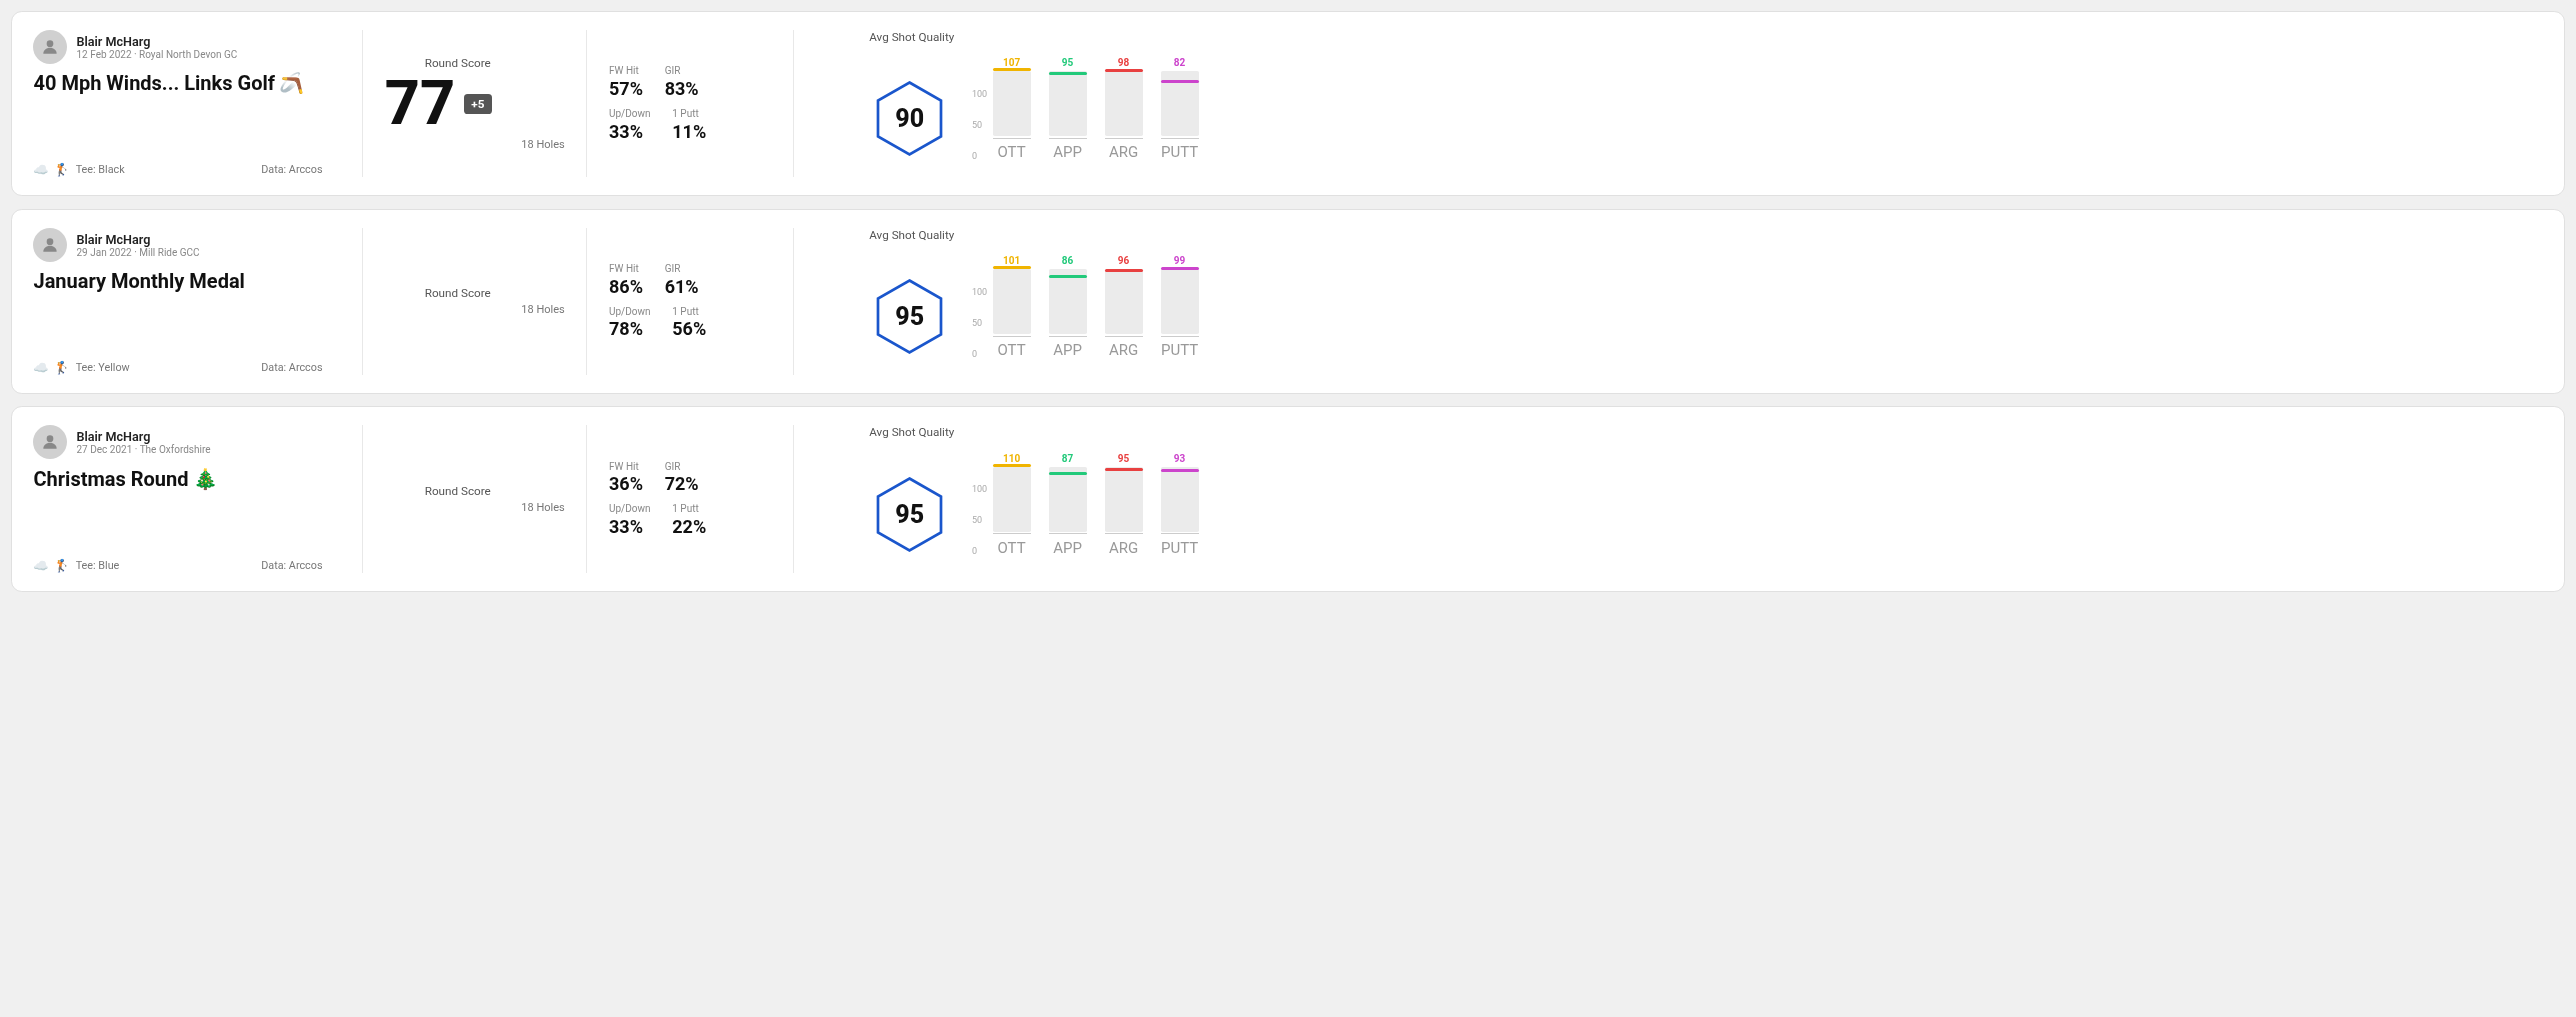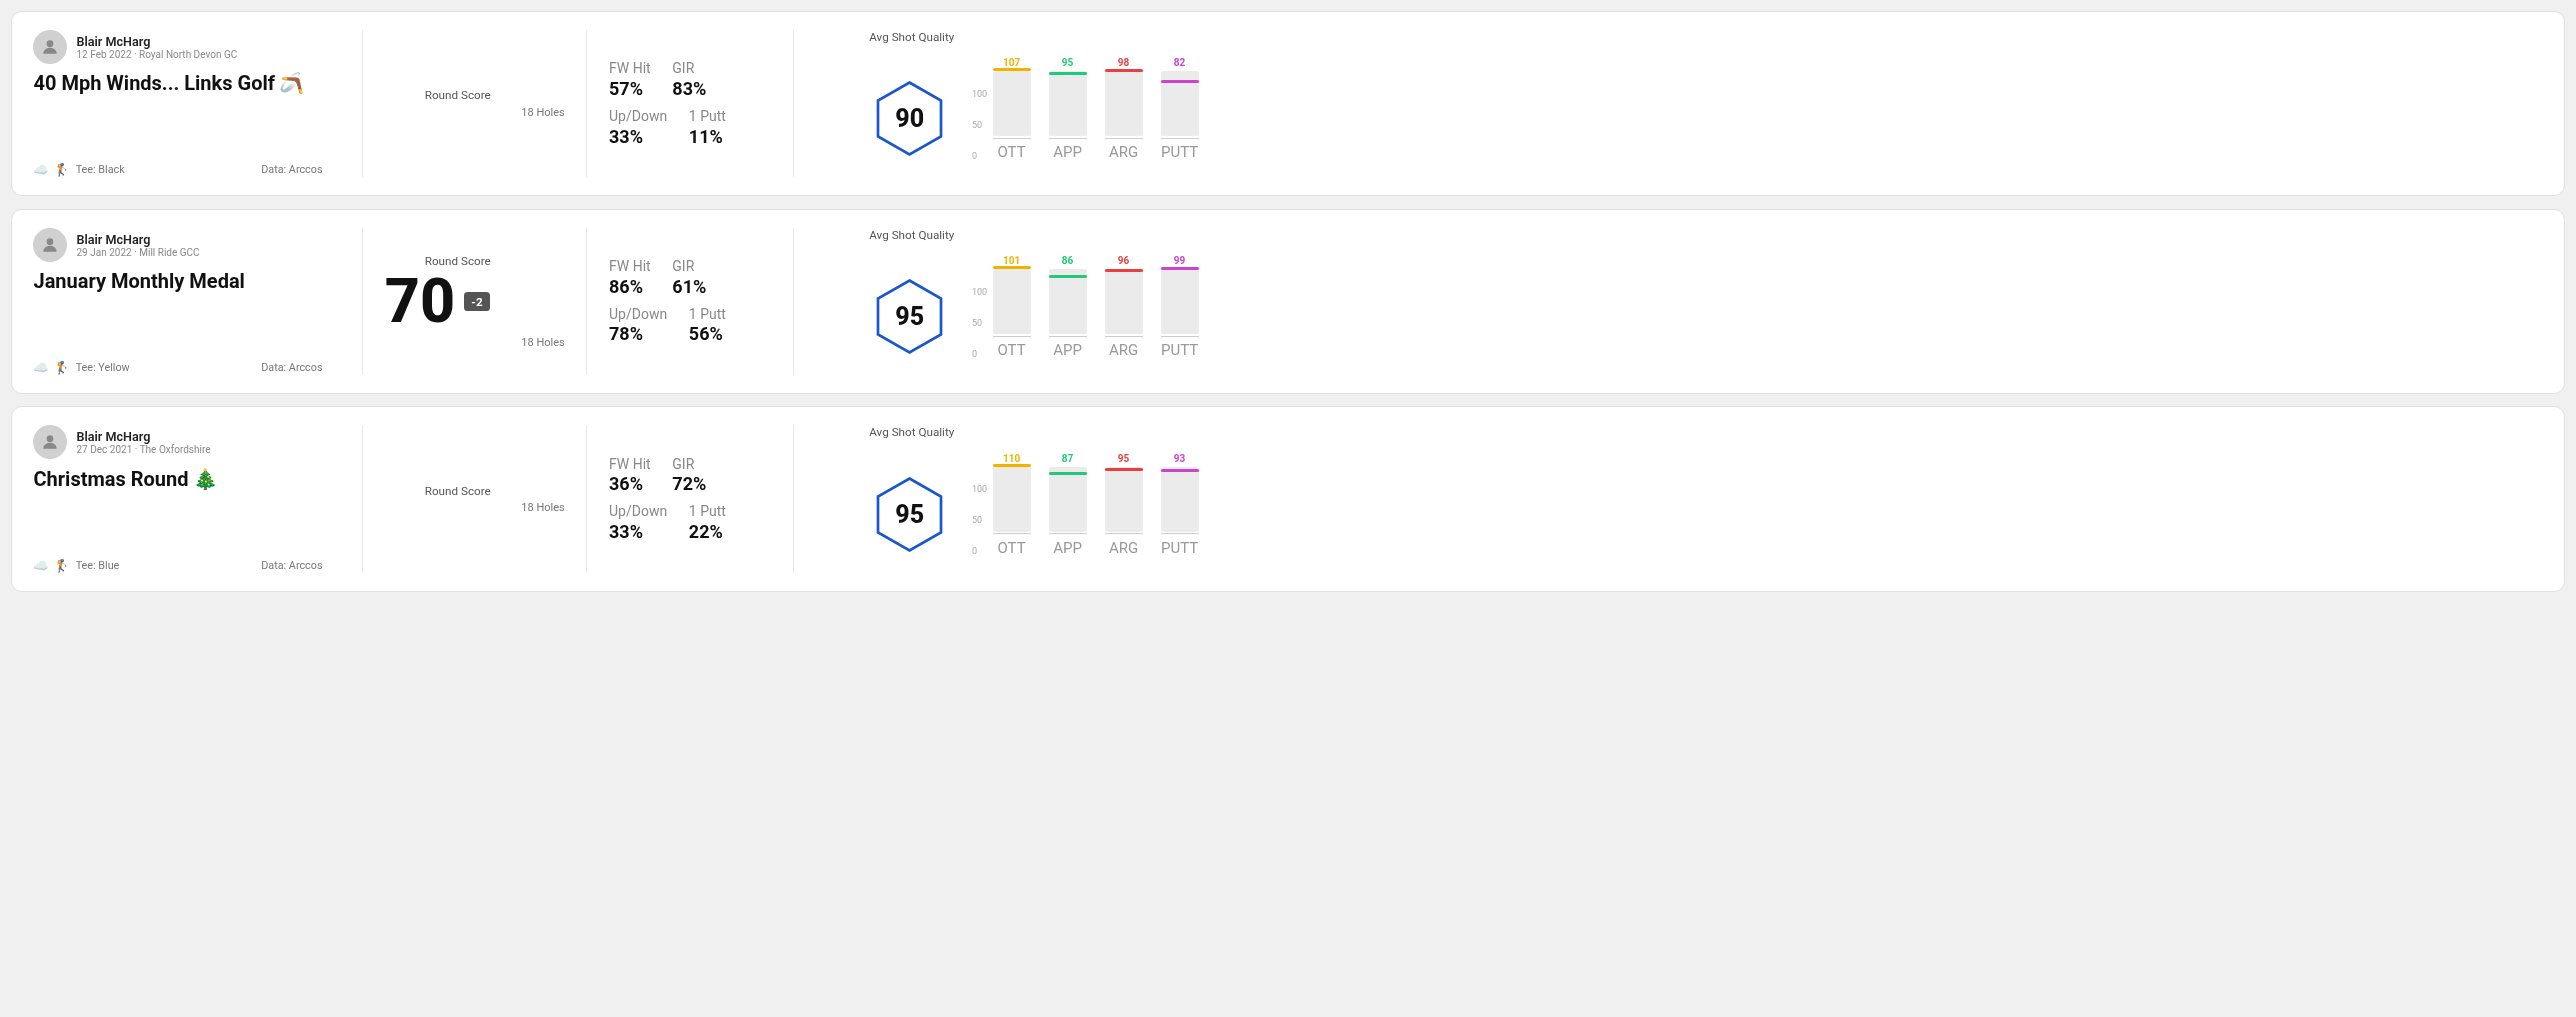--- a/index.html
+++ b/index.html
@@ -155,21 +155,21 @@
       justify-content: center;
       gap: 9px;
     }
 
     .stats-row {
       display: flex;
       gap: 21.7px;
     }
 
     .stat-item .stat-label {
-      font-size: 14px;
+      font-size: 10px;
       color: #888;
       margin-bottom: 1.8px;
     }
 
     .stat-item .stat-value {
       font-size: 18px;
       font-weight: 700;
       color: #111;
     }
 
@@ -321,20 +321,26 @@
             <span>Tee: Black</span>
           </div>
           <span>Data: Arccos</span>
         </div>
       </div>
 
       <div class="card-divider"></div>
 
       <div class="score-section">
         <div class="score-label">Round Score</div>
+        <div class="score-main">
+          <span class="score-number">77</span>
+          <div>
+            <span class="score-badge">+5</span>
+          </div>
+        </div>
         <div class="score-holes">18 Holes</div>
       </div>
 
       <div class="card-divider"></div>
 
       <div class="stats-section">
         <div class="stats-row">
           <div class="stat-item">
             <div class="stat-label">FW Hit</div>
             <div class="stat-value">57%</div>
@@ -450,26 +456,20 @@
             <span>Tee: Yellow</span>
           </div>
           <span>Data: Arccos</span>
         </div>
       </div>
 
       <div class="card-divider"></div>
 
       <div class="score-section">
         <div class="score-label">Round Score</div>
-        <div class="score-main">
-          <span class="score-number">70</span>
-          <div>
-            <span class="score-badge">-2</span>
-          </div>
-        </div>
         <div class="score-holes">18 Holes</div>
       </div>
 
       <div class="card-divider"></div>
 
       <div class="stats-section">
         <div class="stats-row">
           <div class="stat-item">
             <div class="stat-label">FW Hit</div>
             <div class="stat-value">86%</div>

